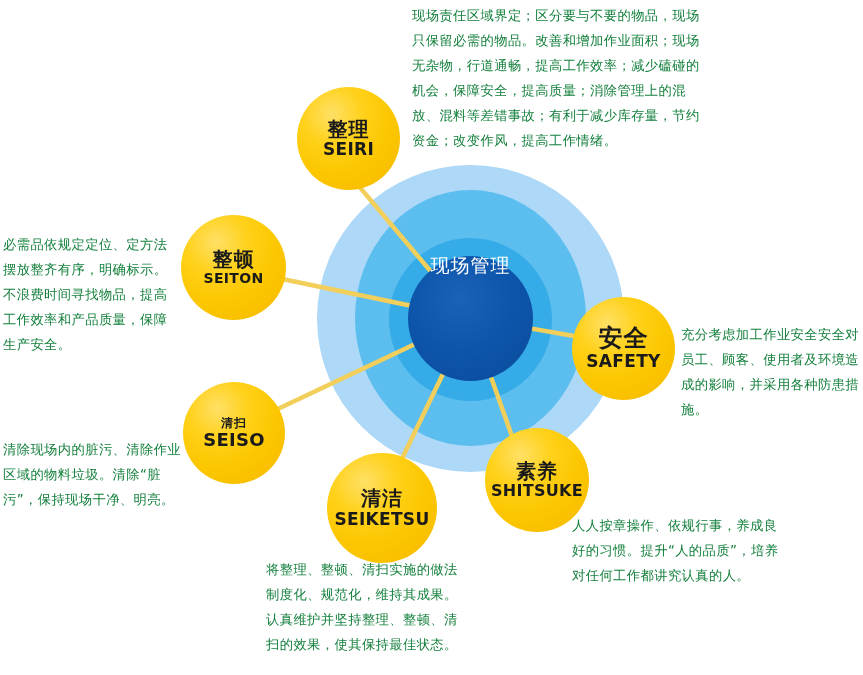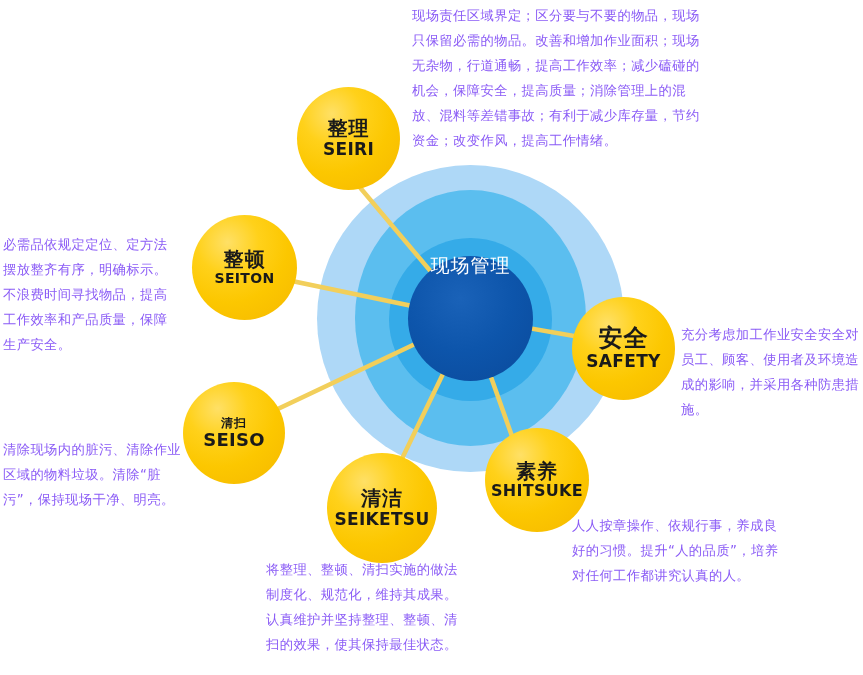--- a/index.html
+++ b/index.html
@@ -45,24 +45,24 @@
   .bubble{
     position:absolute;border-radius:50%;
     background:radial-gradient(circle at 34% 26%, #ffe066 0%, #ffd11a 30%, #fcc700 58%, #f5b800 100%);
     display:flex;flex-direction:column;align-items:center;justify-content:center;
     z-index:7;text-align:center;line-height:1.08;
   }
   .bubble .cn{color:#1a1a1a;font-weight:bold;letter-spacing:1px;}
   .bubble .en{color:#1a1a1a;font-weight:bold;letter-spacing:0.3px;}
 
   #bub-seiri{left:297px;top:87px;width:103px;height:103px;}
-  #bub-seiri .cn{font-size:20px;font-family:Liberation Mono, monospace;}
+  #bub-seiri .cn{font-size:20px;}
   #bub-seiri .en{font-size:17px;}
 
-  #bub-seiton{left:192px;top:215px;width:105px;height:105px;}
+  #bub-seiton{left:181px;top:215px;width:105px;height:105px;}
   #bub-seiton .cn{font-size:20px;}
   #bub-seiton .en{font-size:14px;}
 
   #bub-seiso{left:183px;top:382px;width:102px;height:102px;}
   #bub-seiso .cn{font-size:12px;}
   #bub-seiso .en{font-size:18px;}
 
   #bub-seiketsu{left:327px;top:453px;width:110px;height:110px;}
   #bub-seiketsu .cn{font-size:20px;}
   #bub-seiketsu .en{font-size:17px;}
@@ -71,21 +71,21 @@
   #bub-shitsuke .cn{font-size:20px;}
   #bub-shitsuke .en{font-size:16px;}
 
   #bub-safety{left:572px;top:297px;width:103px;height:103px;}
   #bub-safety .cn{font-size:24px;}
   #bub-safety .en{font-size:17px;}
 
   
   .desc{
     position:absolute;
-    color:#8b5cf6;
+    color:#15803d;
     font-size:13.3px;
     line-height:25px;
     letter-spacing:0.4px;
     z-index:3;
     font-family:"DejaVu Sans","Liberation Sans",sans-serif;
   }
   #desc-seiri   {left:412px;top:3px;  width:300px;}
   #desc-seiton  {left:3px;  top:232px;width:178px;}
   #desc-seiso   {left:3px;  top:437px;width:180px;}
   #desc-seiketsu{left:266px;top:557px;width:205px;}

